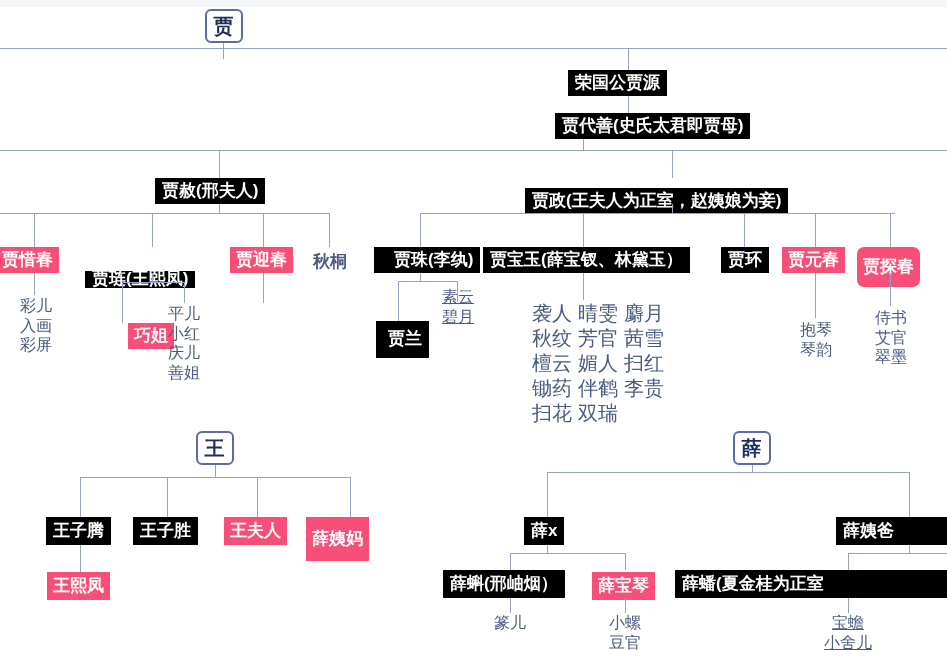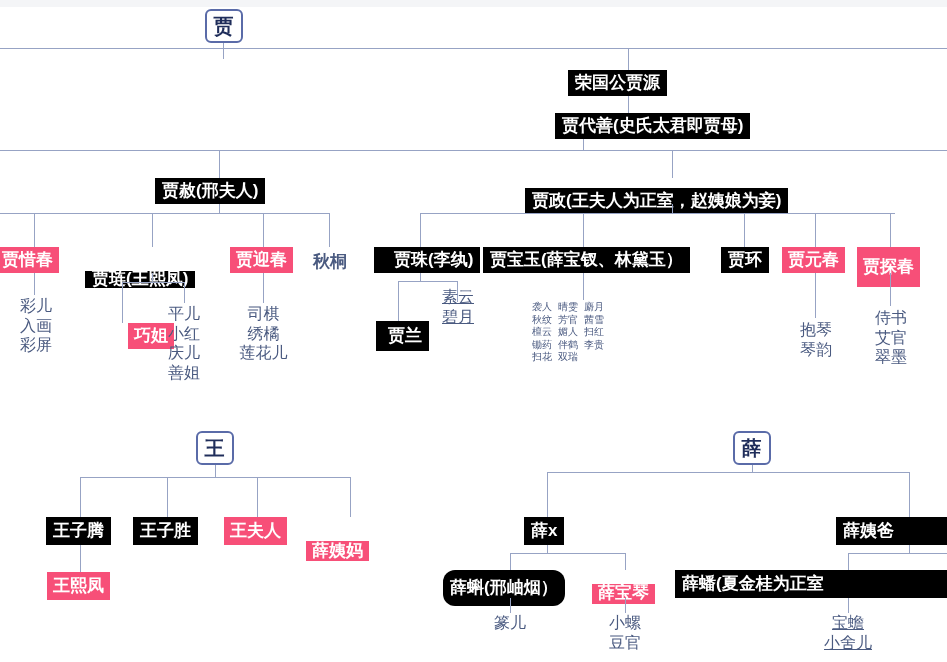--- a/index.html
+++ b/index.html
@@ -57,21 +57,21 @@
     white-space:pre;
     font-weight:normal;
     text-align:center;
   }
   .plain.bold{font-weight:bold;}
   .servcol{
     position:absolute;
     display:flex;
     gap:6px;
     color:#4a5a80;
-    font-size:10px;
+    font-size:20px;
     line-height:1.25;
     font-weight:normal;
   }
   .servcol > div{white-space:pre;text-align:center;}
 </style>
 </head>
 <body>
 
 <div id="canvas">
 
@@ -119,40 +119,37 @@
   <div class="ln lnv" style="left:184px;top:282px;height:21px;"></div>
 
   <div class="node pink" style="left:104px;top:323px;height:26px;margin-left:24px;">巧姐</div>
   <div class="plain" style="left:158px;top:304px;width:52px;">平儿
 小红
 庆儿
 善姐</div>
 
   <div class="node pink" style="left:230px;top:247px;height:26px;">贾迎春</div>
   <div class="ln lnv" style="left:263px;top:273px;height:30px;"></div>
-  <div class="plain" style="left:226px;top:304px;width:75px;">司棋
-绣橘
-莲花儿</div>
 
   <div class="plain bold" style="left:310px;top:252px;width:40px;font-size:17px;color:#4a5a80;">秋桐</div>
 
   <div class="ln lnv" style="left:672px;top:204px;height:9px;"></div>
   <div class="ln lnh" style="left:420px;top:213px;width:475px;"></div>
   <div class="ln lnv" style="left:420px;top:213px;height:34px;"></div>
   <div class="ln lnv" style="left:583px;top:213px;height:34px;"></div>
   <div class="ln lnv" style="left:744px;top:213px;height:34px;"></div>
   <div class="ln lnv" style="left:815px;top:213px;height:34px;"></div>
   <div class="ln lnv" style="left:890px;top:213px;height:34px;"></div>
 
   <div class="node black" style="left:374px;top:247px;height:26px;padding-left:20px;">贾珠(李纨)</div>
   <div class="ln lnv" style="left:420px;top:273px;height:8px;"></div>
   <div class="ln lnh" style="left:398px;top:281px;width:59px;"></div>
   <div class="ln lnv" style="left:398px;top:281px;height:40px;"></div>
   <div class="ln lnv" style="left:457px;top:281px;height:21px;"></div>
-  <div class="node black" style="left:376px;top:321px;height:30px;padding-left:12px;">贾兰</div>
+  <div class="node black" style="left:376px;top:321px;height:37px;padding-left:12px;">贾兰</div>
   <div class="plain" style="left:432px;top:287px;width:52px;text-decoration:underline;">素云
 碧月</div>
 
   <div class="node black" style="left:483px;top:247px;height:26px;">贾宝玉(薛宝钗、林黛玉）</div>
   <div class="ln lnv" style="left:583px;top:273px;height:27px;"></div>
   <div class="servcol" style="left:532px;top:301px;">
     <div>袭人
 秋纹
 檀云
 锄药
@@ -168,59 +165,59 @@
 李贵</div>
   </div>
 
   <div class="node black" style="left:721px;top:247px;height:26px;">贾环</div>
 
   <div class="node pink" style="left:782px;top:247px;height:26px;">贾元春</div>
   <div class="ln lnv" style="left:815px;top:273px;height:45px;"></div>
   <div class="plain" style="left:789px;top:320px;width:54px;">抱琴
 琴韵</div>
 
-  <div class="node pink" style="left:857px;top:247px;height:40px;">贾探春</div>
+  <div class="node pink" style="left:857px;top:247px;height:40px;border-radius:7px;">贾探春</div>
   <div class="ln lnv" style="left:890px;top:273px;height:33px;"></div>
   <div class="plain" style="left:864px;top:308px;width:54px;">侍书
 艾官
 翠墨</div>
 
   <div class="node root" style="left:196px;top:431px;width:38px;height:34px;">王</div>
   <div class="ln lnv" style="left:215px;top:465px;height:12px;"></div>
   <div class="ln lnh" style="left:80px;top:477px;width:270px;"></div>
   <div class="ln lnv" style="left:80px;top:477px;height:40px;"></div>
   <div class="ln lnv" style="left:167px;top:477px;height:40px;"></div>
   <div class="ln lnv" style="left:257px;top:477px;height:40px;"></div>
   <div class="ln lnv" style="left:350px;top:477px;height:40px;"></div>
 
   <div class="node black" style="left:46px;top:517px;height:28px;">王子腾</div>
   <div class="node black" style="left:133px;top:517px;height:28px;">王子胜</div>
   <div class="node pink" style="left:224px;top:517px;height:28px;">王夫人</div>
-  <div class="node pink" style="left:306px;top:541px;height:20px;">薛姨妈</div>
+  <div class="node pink" style="left:306px;top:517px;height:44px;">薛姨妈</div>
 
   <div class="ln lnv" style="left:80px;top:545px;height:27px;"></div>
   <div class="node pink" style="left:47px;top:572px;height:28px;">王熙凤</div>
 
   <div class="node root" style="left:733px;top:431px;width:38px;height:34px;">薛</div>
   <div class="ln lnv" style="left:752px;top:465px;height:7px;"></div>
   <div class="ln lnh" style="left:547px;top:472px;width:362px;"></div>
   <div class="ln lnv" style="left:547px;top:472px;height:45px;"></div>
   <div class="ln lnv" style="left:909px;top:472px;height:45px;"></div>
 
   <div class="node black" style="left:524px;top:517px;height:28px;">薛x</div>
   <div class="ln lnv" style="left:547px;top:545px;height:8px;"></div>
   <div class="ln lnh" style="left:510px;top:553px;width:115px;"></div>
   <div class="ln lnv" style="left:510px;top:553px;height:17px;"></div>
   <div class="ln lnv" style="left:625px;top:553px;height:17px;"></div>
 
-  <div class="node black" style="left:443px;top:570px;height:36px;border-radius:12px;">薛蝌(邢岫烟）</div>
+  <div class="node black" style="left:443px;top:570px;height:28px;">薛蝌(邢岫烟）</div>
   <div class="ln lnv" style="left:510px;top:598px;height:15px;"></div>
   <div class="plain" style="left:484px;top:613px;width:52px;">篆儿</div>
 
-  <div class="node pink" style="left:592px;top:584px;height:20px;font-family:Liberation Mono, monospace;">薛宝琴</div>
+  <div class="node pink" style="left:592px;top:572px;height:28px;">薛宝琴</div>
   <div class="ln lnv" style="left:625px;top:598px;height:15px;"></div>
   <div class="plain" style="left:599px;top:613px;width:52px;">小螺
 豆官</div>
 
   <div class="node black" style="left:836px;top:517px;height:28px;width:130px;">薛姨爸</div>
   <div class="ln lnv" style="left:909px;top:545px;height:8px;"></div>
   <div class="ln lnh" style="left:848px;top:553px;width:99px;"></div>
   <div class="ln lnv" style="left:848px;top:553px;height:17px;"></div>
 
   <div class="node black" style="left:675px;top:570px;height:28px;width:272px;">薛蟠(夏金桂为正室</div>

